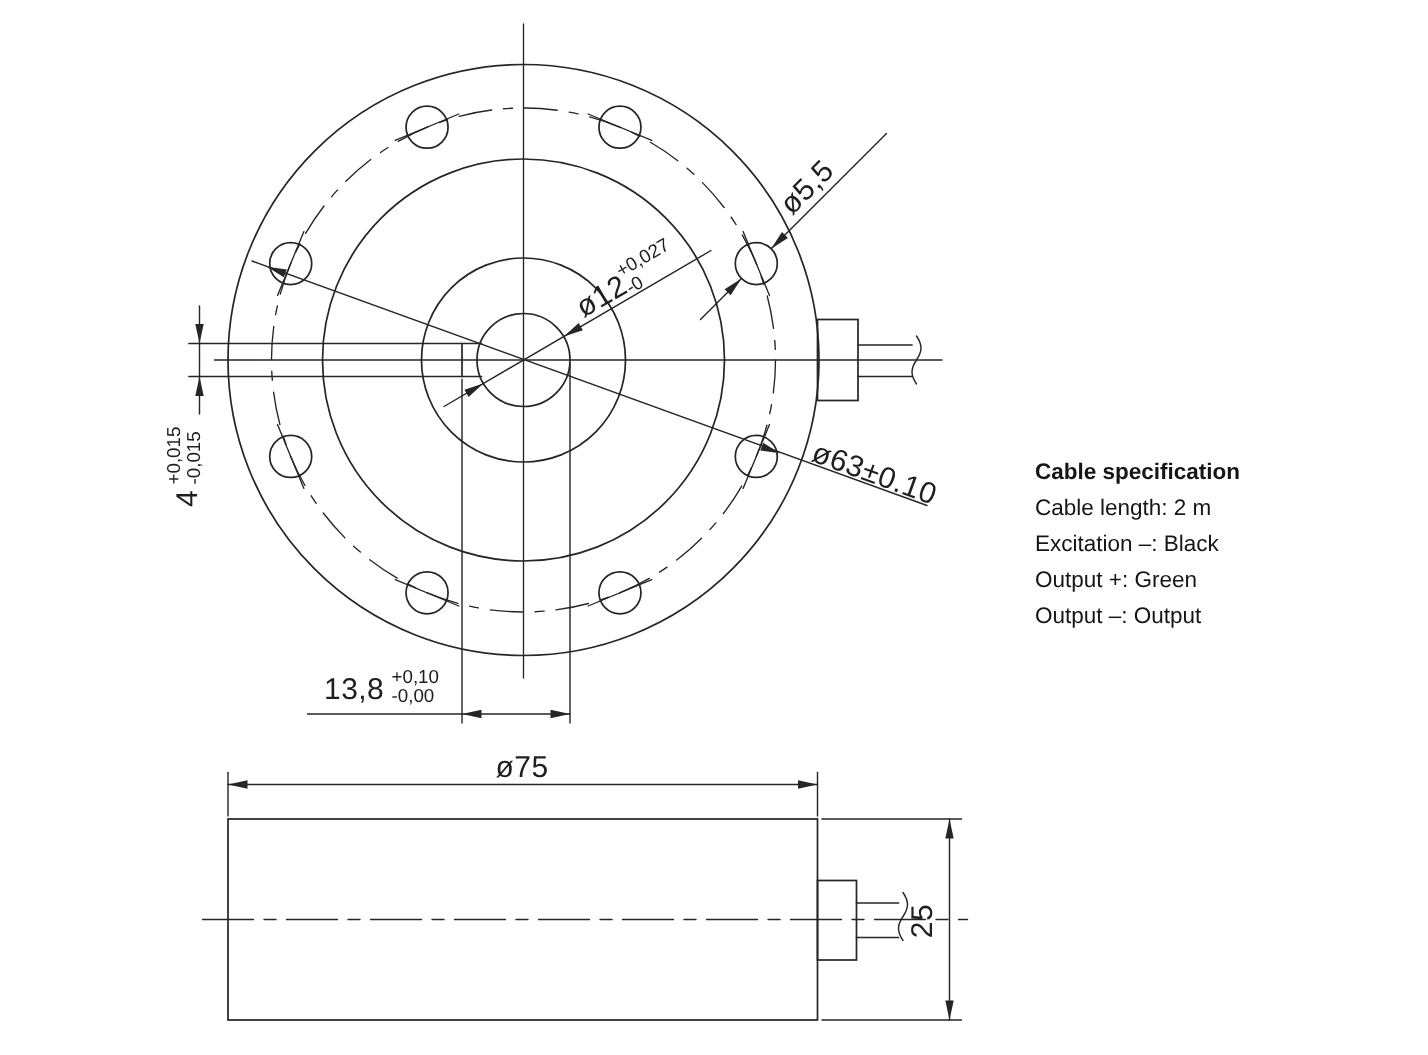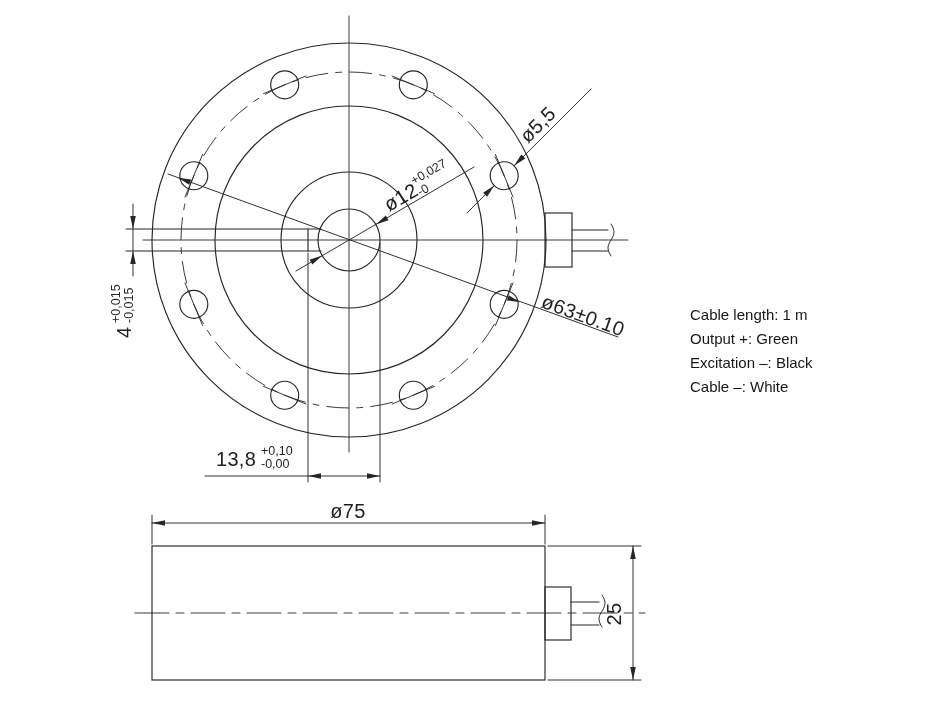--- a/index.html
+++ b/index.html
@@ -140,19 +140,20 @@
       <line class="tn" x1="548" y1="680" x2="641" y2="680"></line>
       <line class="tn" x1="633" y1="546" x2="633" y2="680"></line>
       <polygon class="ar" points="633,546 630.2,559 635.8,559"></polygon>
       <polygon class="ar" points="633,680 630.2,667 635.8,667"></polygon>
       <text class="dimtxt" transform="translate(621,614) rotate(-90)" text-anchor="middle">25</text>
     </g>
   </svg>
 
   
   <div class="cable-spec">
-    <div>Cable length: 1 m</div>
+    <div class="title">Cable specification</div>
+    <div>Cable length: 2 m</div>
+    <div>Excitation –: Black</div>
     <div>Output +: Green</div>
-    <div>Excitation –: Black</div>
-    <div>Cable –: White</div>
+    <div>Output –: Output</div>
   </div>
 
 </div>
 
 </body></html>

